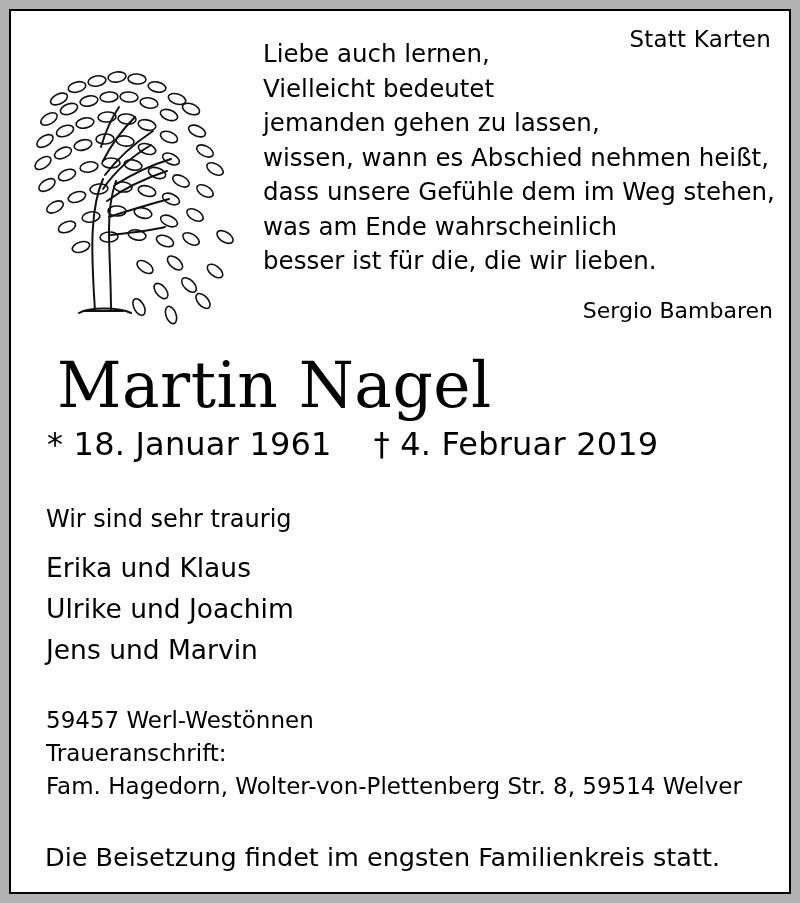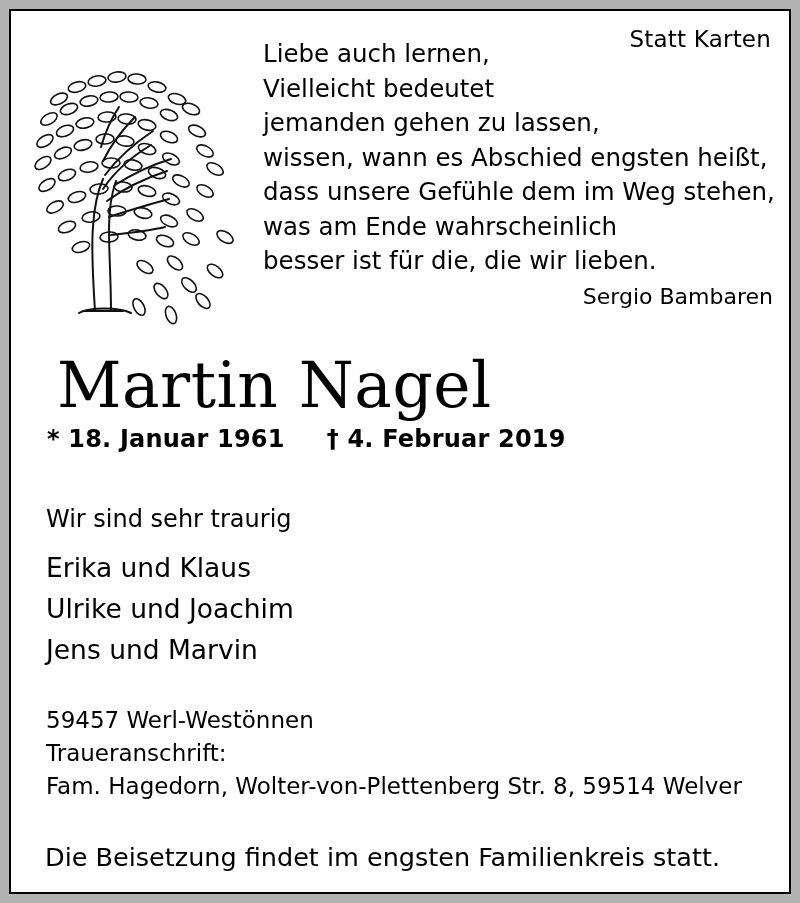--- a/index.html
+++ b/index.html
@@ -57,44 +57,43 @@
     left: 252px;
     top: 26px;
     right: 14px;
     font-size: 24.5px;
     line-height: 1.41;
   }
   .poem .line {
     white-space: nowrap;
   }
   .poem-author {
-    margin-top: 2px;
+    margin-top: 16px;
     text-align: right;
     font-size: 22px;
     padding-right: 2px;
   }
 
   
   .name {
     position: absolute;
     left: 46px;
     top: 338px;
     font-family: "DejaVu Serif", serif;
     font-size: 63px;
     letter-spacing: 0.5px;
     font-weight: normal;
     margin: 0;
   }
   .dates {
     position: absolute;
     left: 36px;
     top: 414px;
-    font-size: 24px;
+    font-size: 32px;
     letter-spacing: 0.2px;
-    font-weight: bold;
   }
   .dates .gap {
     display: inline-block;
     width: 42px;
   }
 
   
   .intro {
     position: absolute;
     left: 35px;
@@ -225,21 +224,21 @@
           <ellipse cx="196" cy="232" rx="9" ry="5" transform="rotate(38 196 232)"></ellipse>
           <ellipse cx="206" cy="198" rx="9" ry="5" transform="rotate(32 206 198)"></ellipse>
         </g>
       </svg>
     </div>
 
     <div class="poem">
       <div class="line">Liebe auch lernen,</div>
       <div class="line">Vielleicht bedeutet</div>
       <div class="line">jemanden gehen zu lassen,</div>
-      <div class="line">wissen, wann es Abschied engsten heißt,</div>
+      <div class="line">wissen, wann es Abschied nehmen heißt,</div>
       <div class="line">dass unsere Gefühle dem im Weg stehen,</div>
       <div class="line">was am Ende wahrscheinlich</div>
       <div class="line">besser ist für die, die wir lieben.</div>
       <div class="poem-author">Sergio Bambaren</div>
     </div>
 
     <h1 class="name">Martin Nagel</h1>
 
     <div class="dates">
       <span>* 18. Januar 1961</span><span class="gap"></span><span>† 4. Februar 2019</span>

